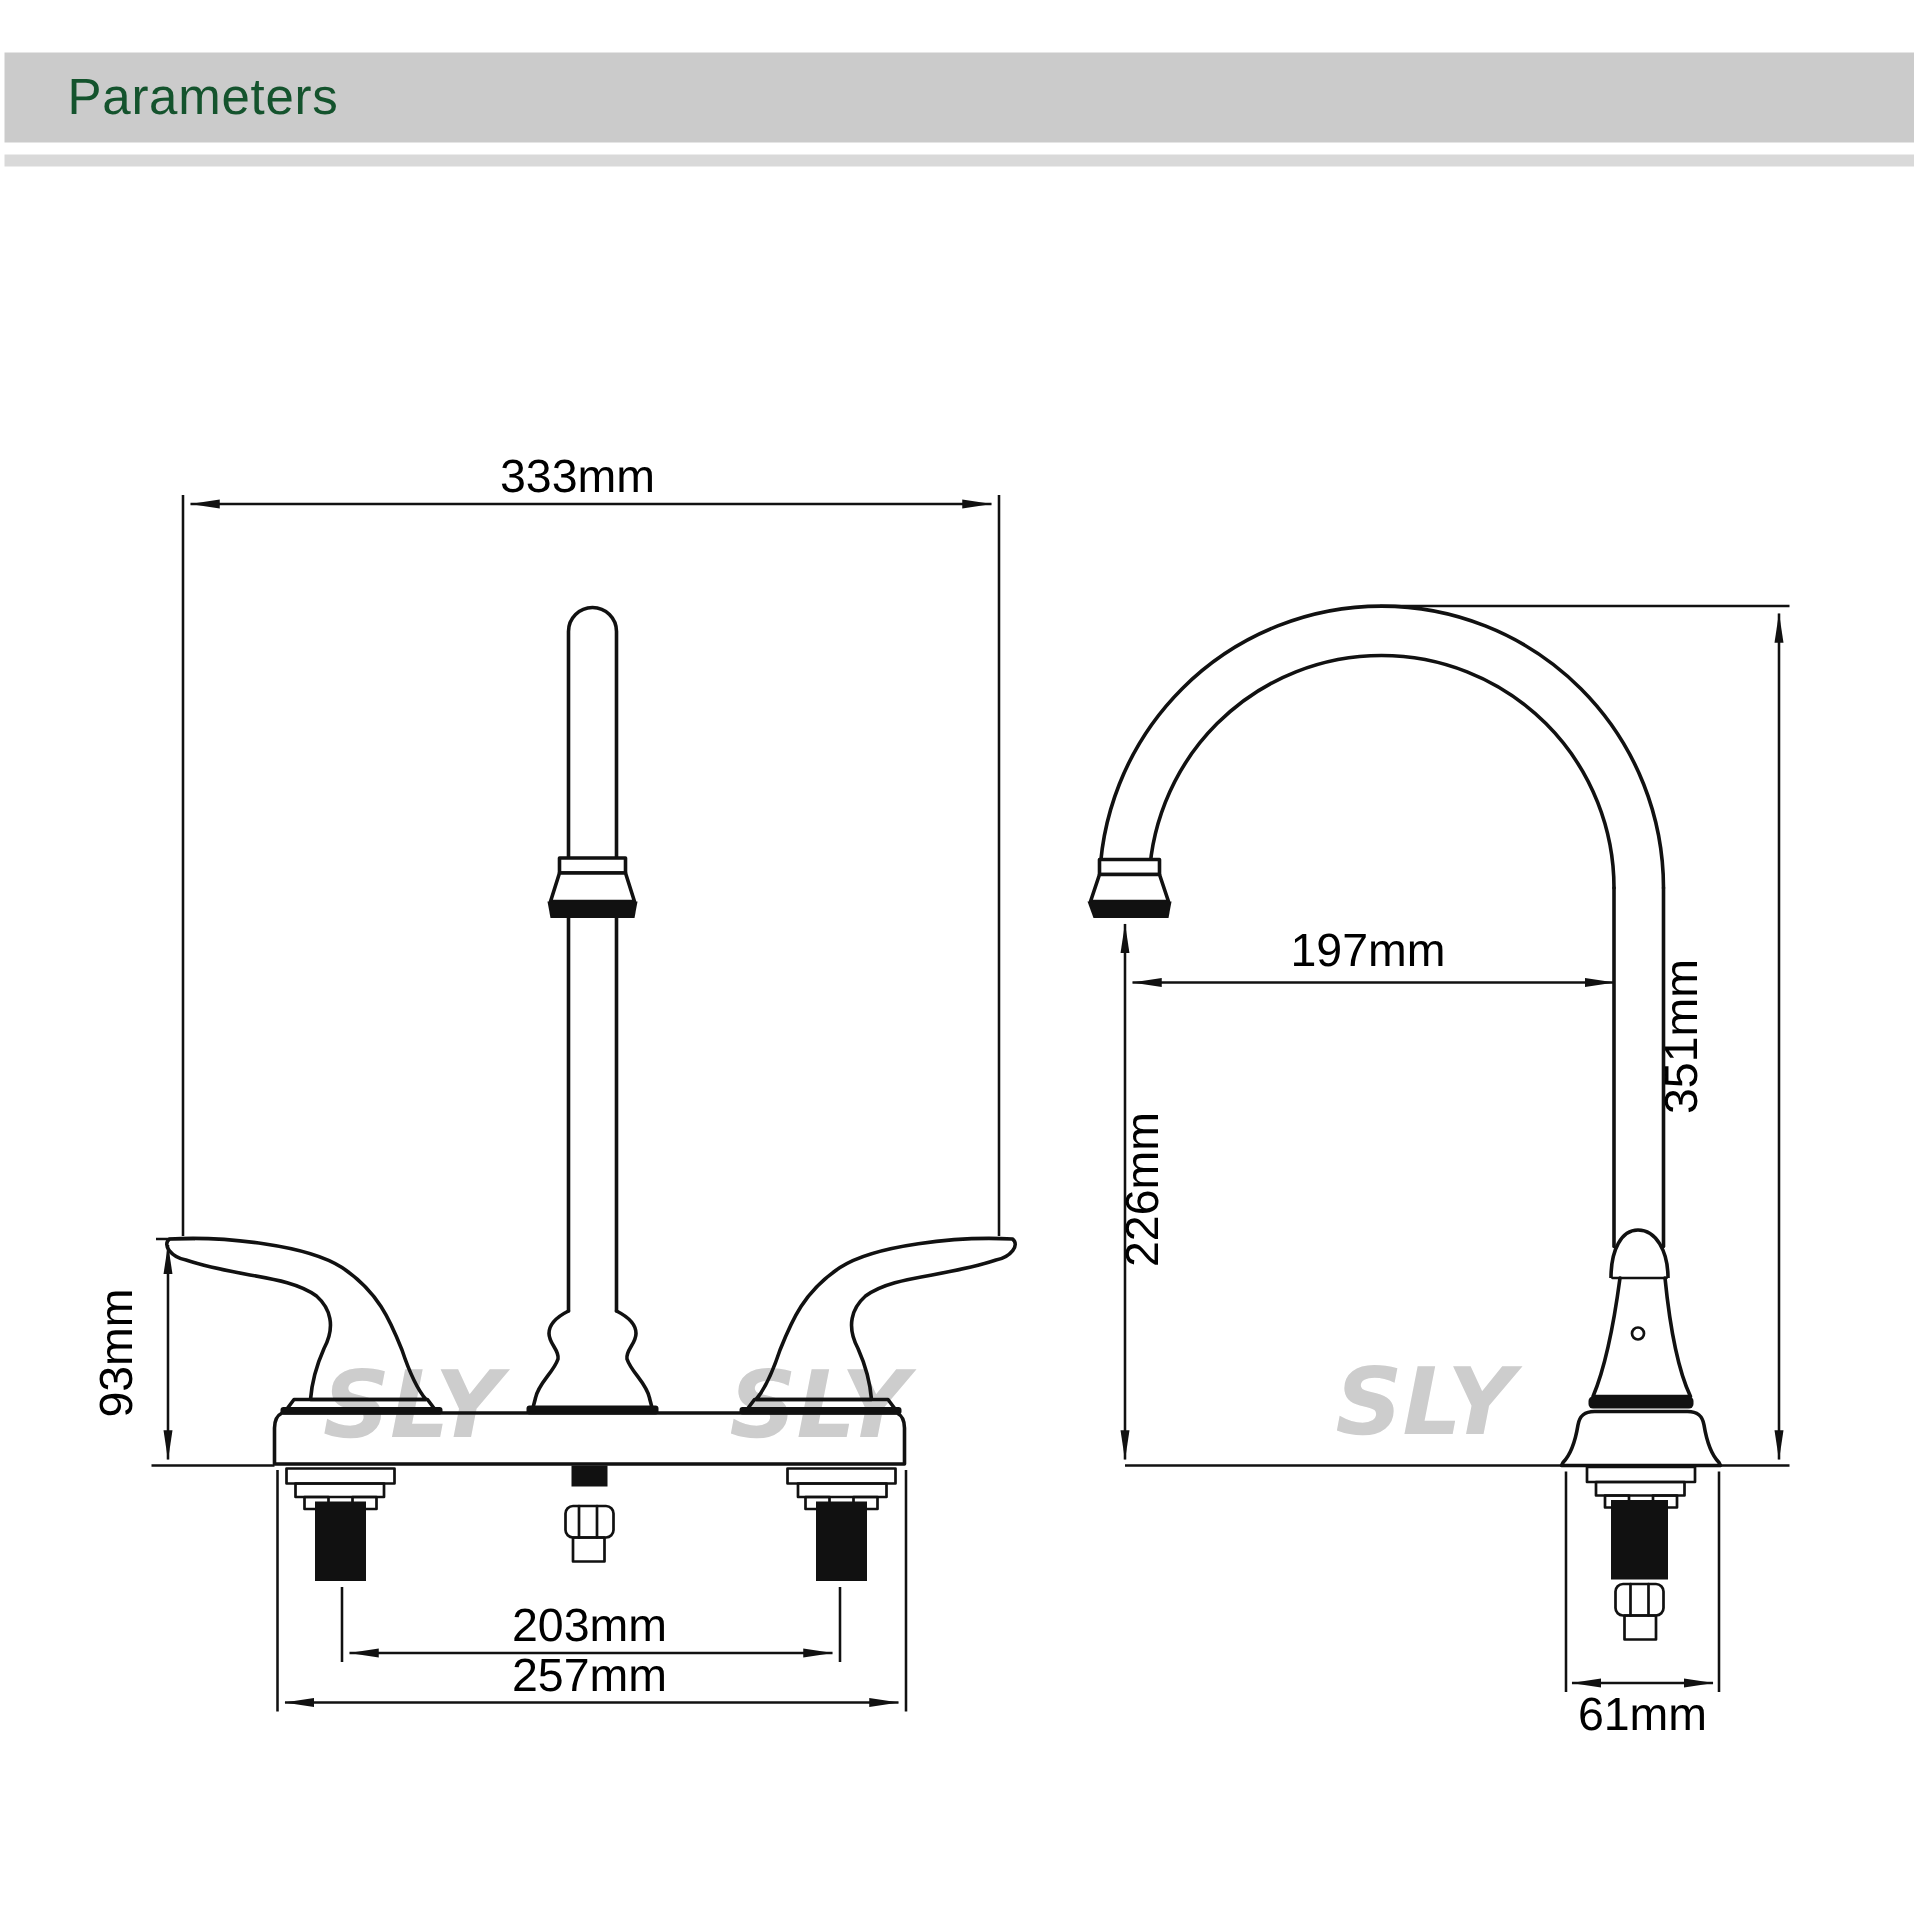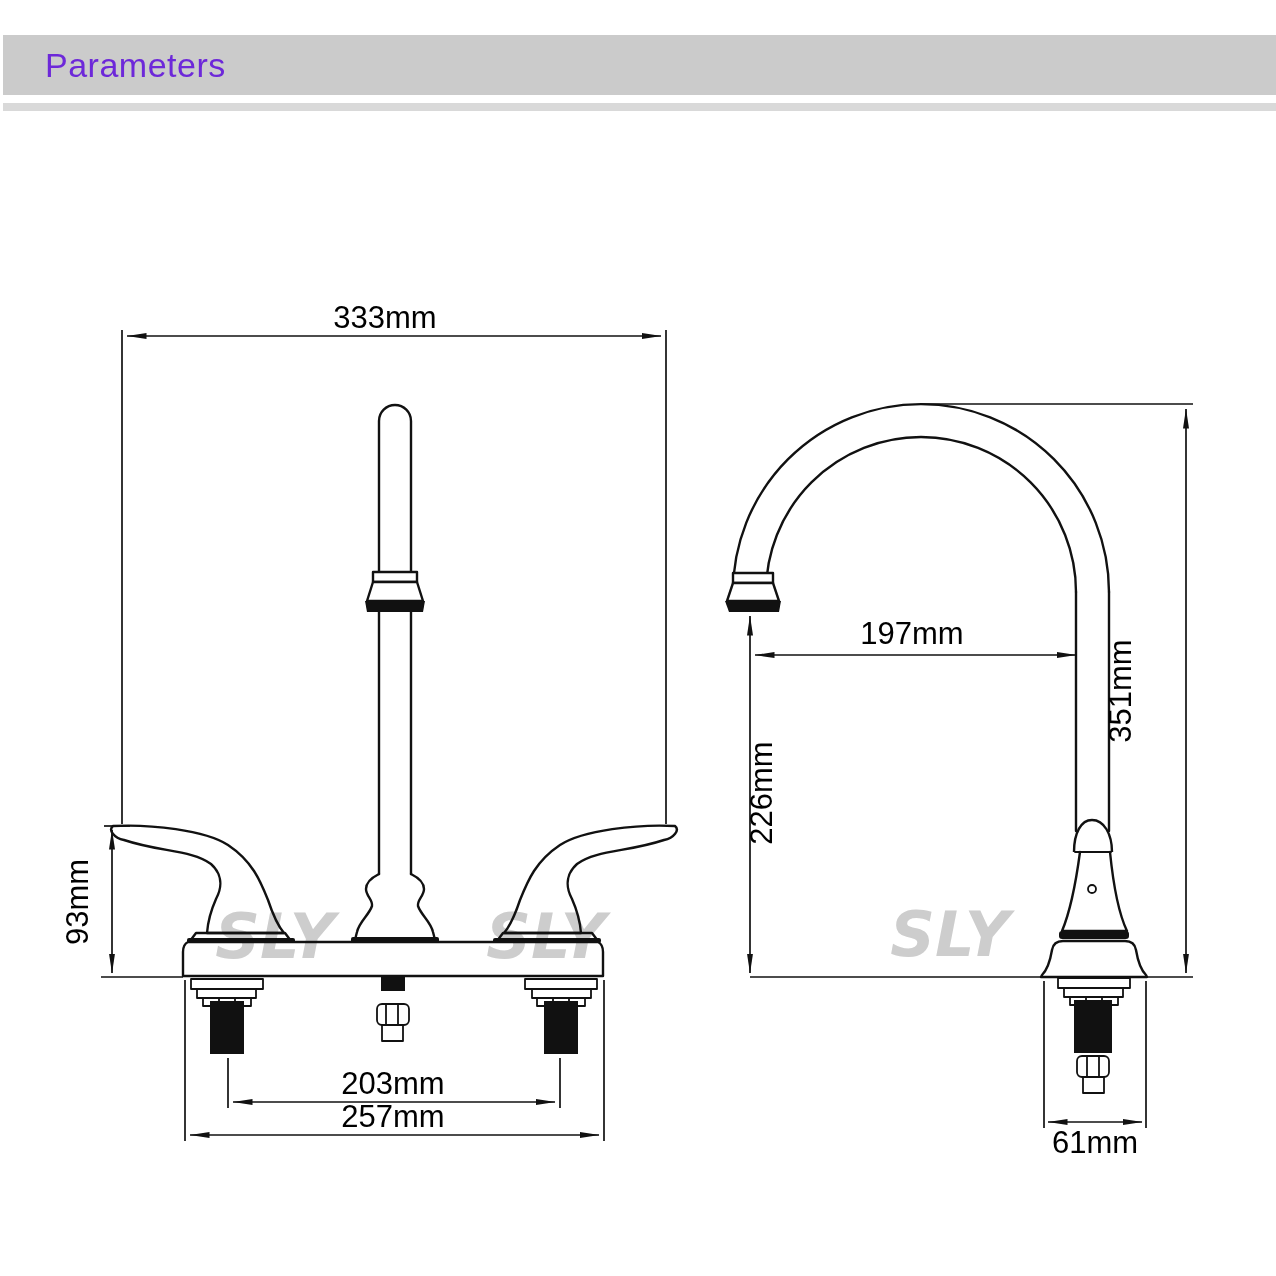--- a/index.html
+++ b/index.html
@@ -10,21 +10,21 @@
     font-family:"Liberation Sans", sans-serif;
     overflow:hidden;
   }
   .hbar{
     position:absolute;left:3px;top:35px;right:0;height:60px;
     background:#cbcbcb;
     display:flex;align-items:center;
   }
   .hbar .title{
     margin-left:42px;
-    font-size:34px;color:#6d28d9;letter-spacing:0.5px;
+    font-size:34px;color:#14532d;letter-spacing:0.5px;
   }
   .substrip{
     position:absolute;left:3px;top:103px;right:0;height:8px;
     background:#d9d9d9;
   }
   svg.drawing{position:absolute;left:0;top:0;}
   .outline{fill:none;stroke:#111;stroke-width:2.4;stroke-linecap:round;stroke-linejoin:round;}
   .outline-thin{fill:none;stroke:#111;stroke-width:1.8;stroke-linecap:round;stroke-linejoin:round;}
   .whitefill{fill:#fff;stroke:#111;stroke-width:2.4;stroke-linejoin:round;}
   .blackfill{fill:#111;stroke:none;}

